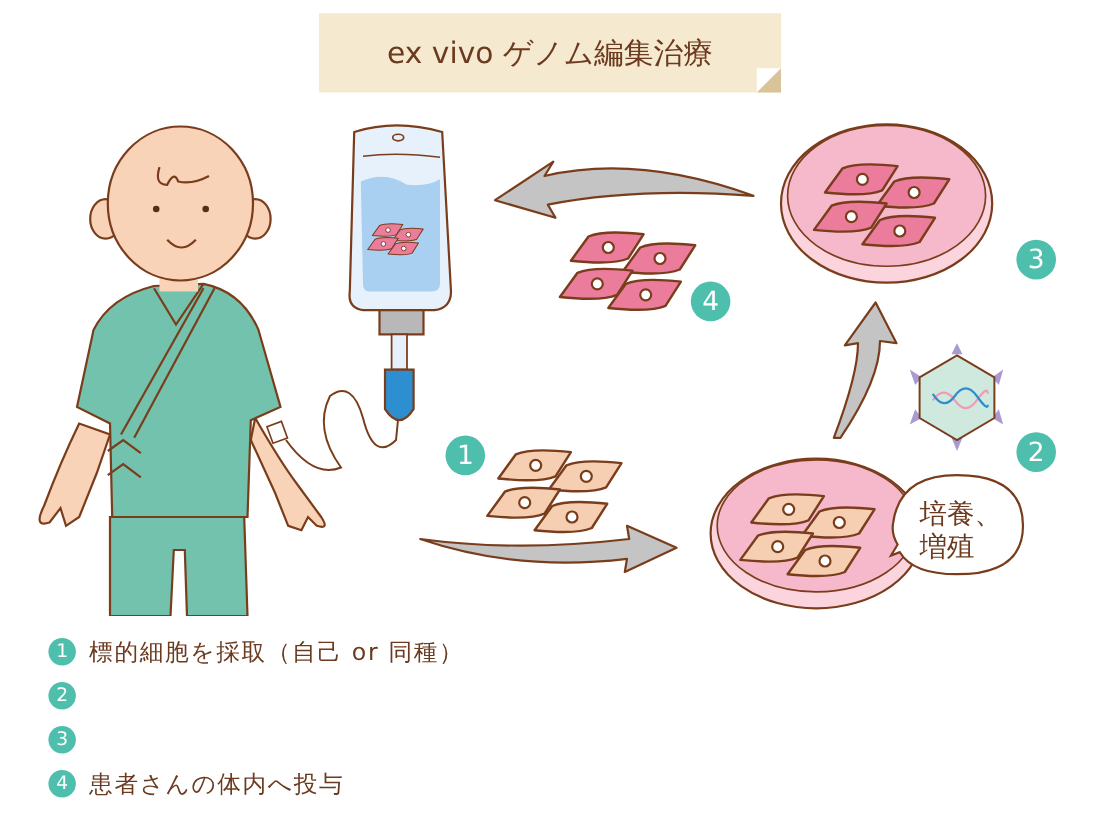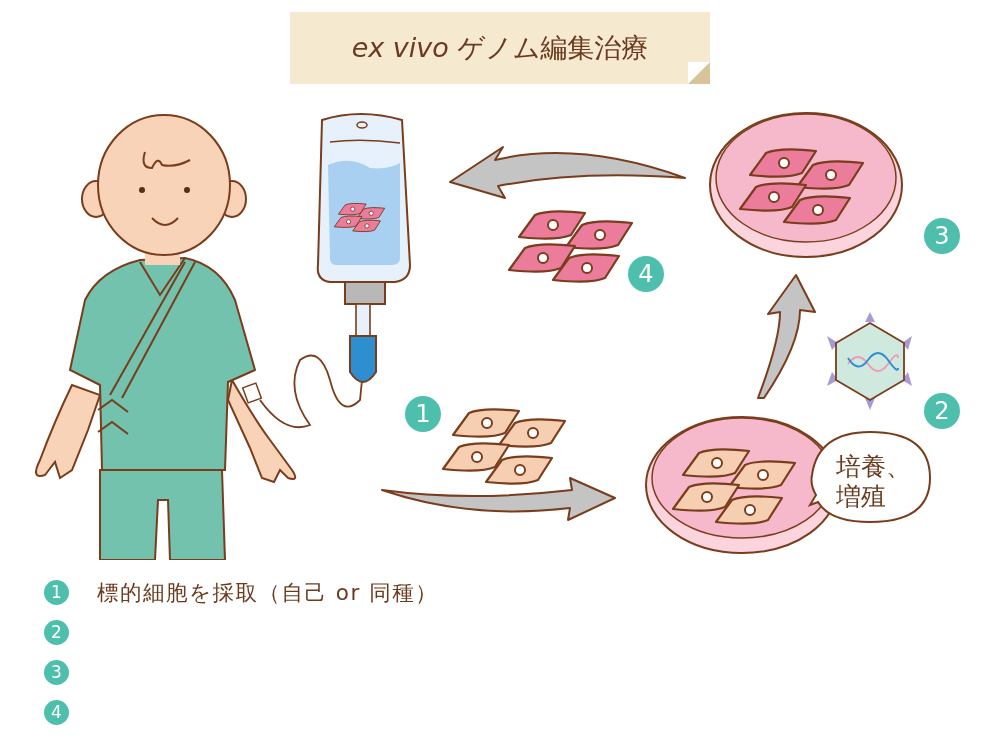--- a/index.html
+++ b/index.html
@@ -3,31 +3,31 @@
 <meta charset="utf-8">
 <style>
   html, body { margin:0; padding:0; }
   body { width:1000px; height:750px; background:#ffffff; position:relative; overflow:hidden;
          font-family:"DejaVu Sans", sans-serif; color:#6b3a1f; }
   .title-banner { position:absolute; left:290px; top:12px; width:420px; height:72px; background:#f5e9cf; }
   .title-fold { position:absolute; right:0; bottom:0; width:0; height:0;
                 border-style:solid; border-width:0 0 22px 22px; border-color:transparent transparent #d9c49a transparent; }
   .title-fold-bg { position:absolute; right:0; bottom:0; width:22px; height:22px; background:#fff; }
   .title-text { position:absolute; left:0; right:0; top:18px; text-align:center; font-size:27px; color:#6b3a1f; }
-  .title-text .latin { font-style:italic; font-family:"DejaVu Sans", sans-serif; }
+  .title-text .latin { font-family:"DejaVu Sans", sans-serif; }
   .title-text .jp { font-weight:normal; }
   .scene { position:absolute; left:0; top:0; width:1000px; height:560px; }
   .step-badge { position:absolute; width:36px; height:36px; border-radius:50%; background:#4fbfad;
                 color:#fff; font-size:24px; line-height:36px; text-align:center; font-family:"DejaVu Sans", sans-serif; }
   .bubble-text { position:absolute; left:836px; top:452px; width:80px; font-size:25px; line-height:30px; color:#6b3a1f; }
   .legend { position:absolute; left:44px; top:572px; }
   .legend-item { display:flex; align-items:center; height:40px; }
   .legend-num { width:25px; height:25px; border-radius:50%; background:#4fbfad; color:#fff;
                 font-size:17px; line-height:25px; text-align:center; margin-right:12px; flex:none; }
-  .legend-text { font-size:21.5px; color:#6b3a1f; letter-spacing:1.5px; white-space:nowrap;margin-left:16px; }
+  .legend-text { font-size:21.5px; color:#6b3a1f; letter-spacing:1.5px; white-space:nowrap; }
 </style>
 </head>
 <body>
 
 <div class="title-banner">
   <div class="title-text">
     <span class="latin">ex vivo</span>
     <span class="jp">ゲノム編集治療</span>
   </div>
   <div class="title-fold-bg"></div>
@@ -160,14 +160,15 @@
     <span class="legend-text">標的細胞を採取（自己 or 同種）</span>
   </div>
   <div class="legend-item">
     <span class="legend-num">2</span>
   </div>
   <div class="legend-item">
     <span class="legend-num">3</span>
   </div>
   <div class="legend-item">
     <span class="legend-num">4</span>
+    <span class="legend-text">患者さんの体内へ投与</span>
   </div>
 </div>
 
 </body></html>

